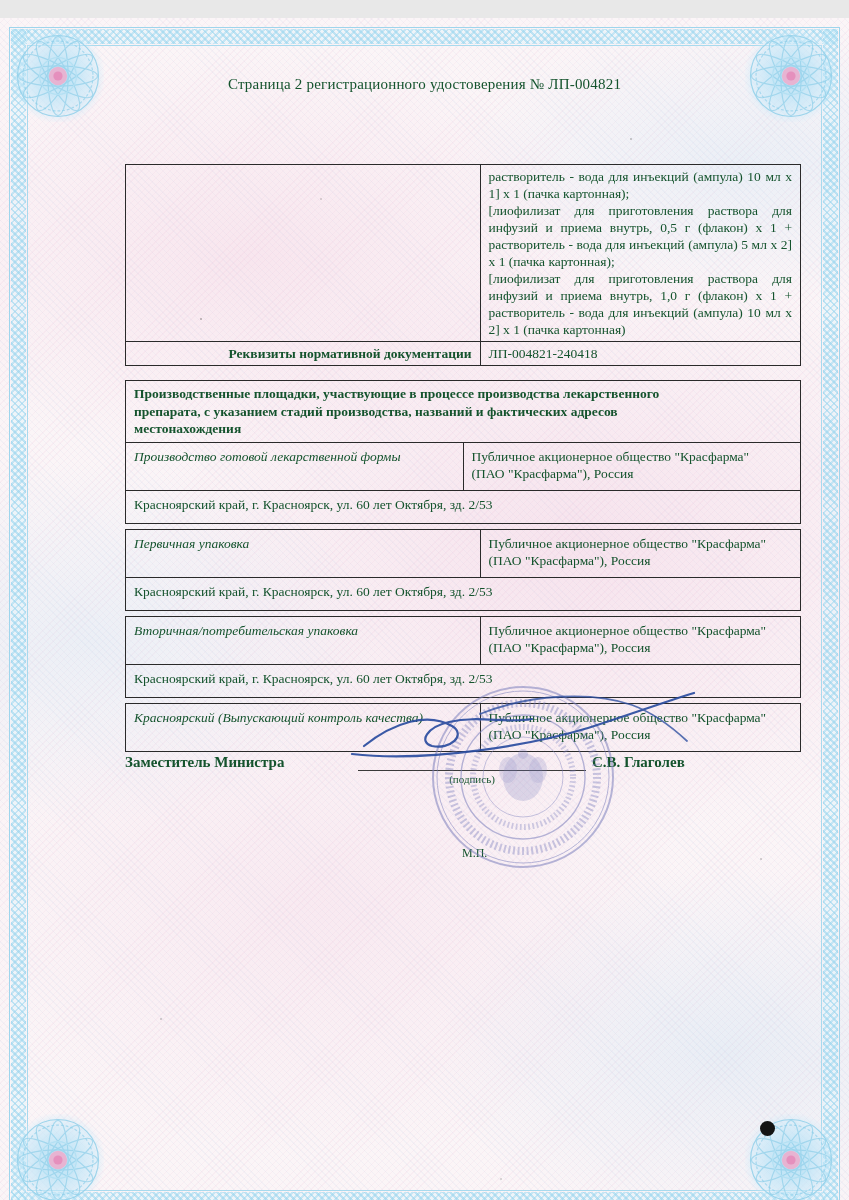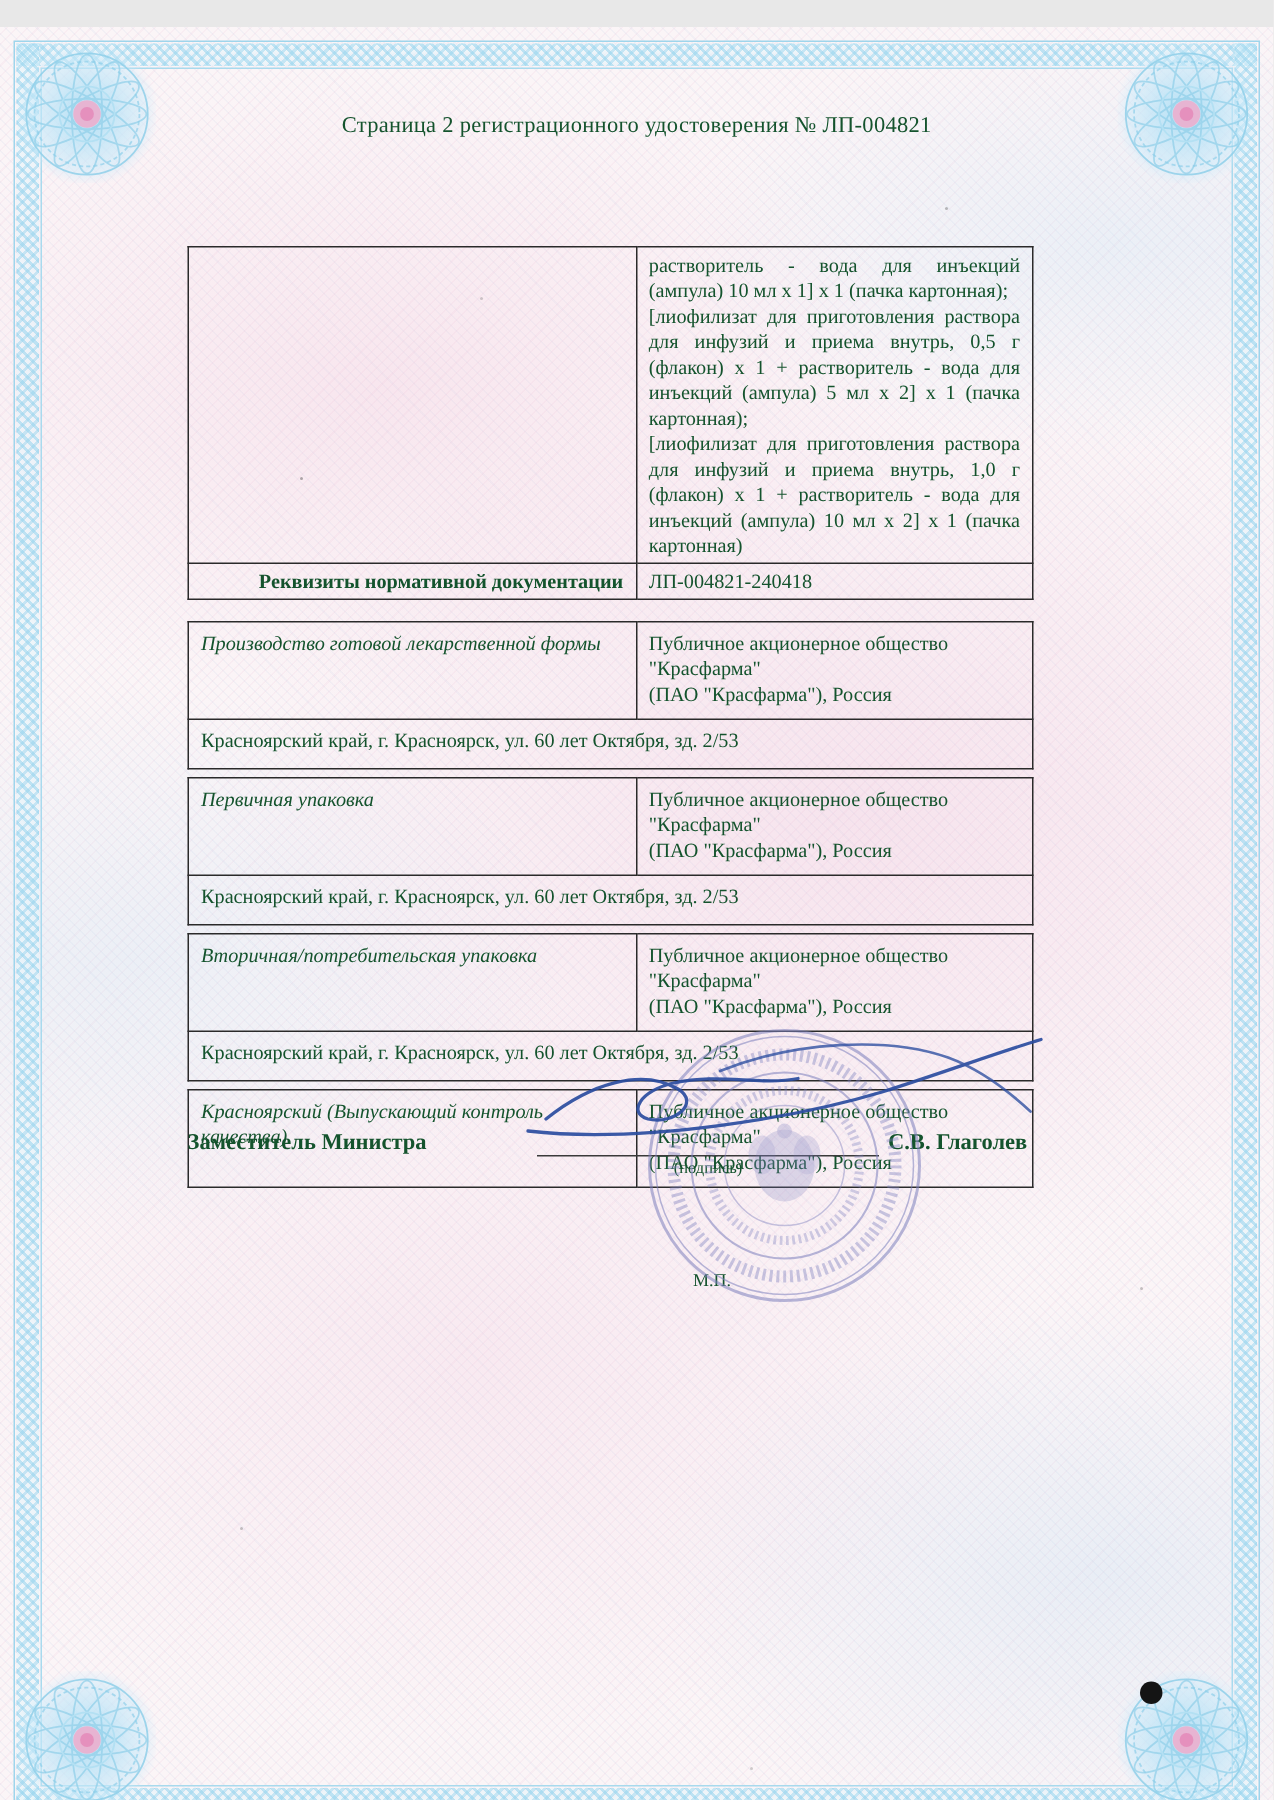--- a/index.html
+++ b/index.html
@@ -50,21 +50,21 @@
   .corner.tl{left:12px;top:12px;}
   .corner.tr{right:12px;top:12px;}
   .corner.bl{left:12px;bottom:12px;}
   .corner.br{right:12px;bottom:12px;}
 
   .page-header{
     position:absolute;top:58px;left:0;width:100%;
     text-align:center;font-size:15px;letter-spacing:.2px;
   }
 
-  .content{position:absolute;left:125px;top:146px;width:564px;z-index:1;}
+  .content{position:absolute;left:125px;top:146px;width:676px;z-index:1;}
   table{border-collapse:collapse;width:100%;table-layout:fixed;}
   td{border:1px solid #2a2a2a;font-size:13.5px;line-height:1.26;vertical-align:top;padding:3px 8px;}
   .col-l{width:50%;}
   .pre{white-space:pre-line;}
   .just{text-align:justify;}
   .bold{font-weight:bold;text-align:right;}
   .prod-table{margin-top:14px;}
   .sect{margin-top:5px;}
   .hdr-cell{font-weight:bold;padding:4px 8px;line-height:1.3;}
   .stage-cell{font-style:italic;padding:5px 8px 8px;}
@@ -149,20 +149,25 @@
       </tr>
       <tr>
         <td class="col-l bold">Реквизиты нормативной документации</td>
         <td>ЛП-004821-240418</td>
       </tr>
     </tbody>
       </table>
 
     <table class="prod-table">
       <tbody>
+          <tr>
+        <td colspan="2" class="hdr-cell pre">Производственные площадки, участвующие в процессе производства лекарственного
+препарата, с указанием стадий производства, названий и фактических адресов
+местонахождения</td>
+      </tr>
       <tr>
         <td class="col-l stage-cell">Производство  готовой лекарственной формы</td>
         <td class="company-cell pre">Публичное акционерное общество "Красфарма"
 (ПАО "Красфарма"), Россия</td>
       </tr>
       <tr>
         <td colspan="2" class="addr-cell">Красноярский край, г. Красноярск, ул. 60 лет Октября, зд. 2/53</td>
       </tr>
     </tbody>
       </table>

